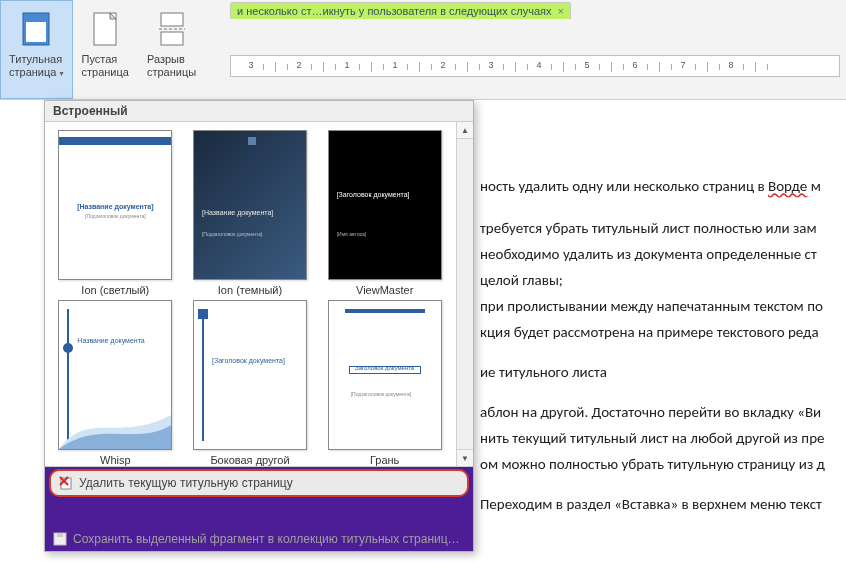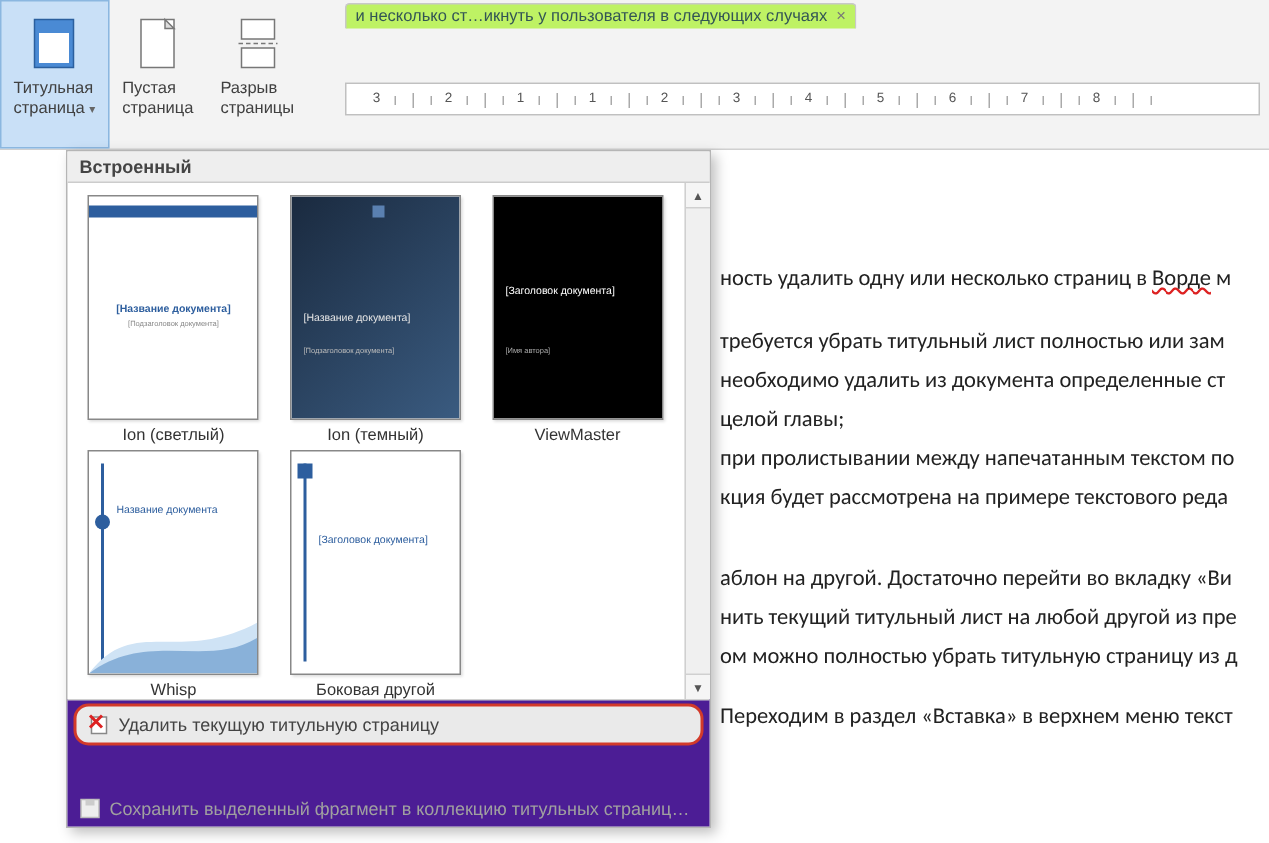--- a/index.html
+++ b/index.html
@@ -339,20 +339,29 @@
         <div class="thumb-label">Whisp</div>
       </div>
       <div class="thumb-item">
         <div class="thumb">
           <div class="side-bar"></div>
           <div class="side-sq"></div>
           <div class="side-title">[Заголовок документа]</div>
         </div>
         <div class="thumb-label">Боковая другой</div>
       </div>
+      <div class="thumb-item">
+        <div class="thumb">
+          <div class="gran-top"></div>
+          <div class="gran-title">Заголовок документа</div>
+          <div class="gran-box"></div>
+          <div class="gran-sub">[Подзаголовок документа]</div>
+        </div>
+        <div class="thumb-label">Грань</div>
+      </div>
     </div>
     <div class="gallery-scroll">
       <div class="arrow">▲</div>
       <div class="arrow bottom">▼</div>
     </div>
   </div>
   <div class="footer-actions">
     <div class="footer-row highlight">
       <span class="mini-icon">
         <svg width="14" height="14">
@@ -377,20 +386,21 @@
 
 <div class="doctext">
   <p><span>ность удалить одну или несколько страниц в </span><span class="red-underline">Ворде</span><span> м</span></p>
   <p style="height:12px"></p>
   <p>требуется убрать титульный лист полностью или зам</p>
   <p>необходимо удалить из документа определенные ст</p>
   <p>целой главы;</p>
   <p>при пролистывании между напечатанным текстом по</p>
   <p>кция будет рассмотрена на примере текстового реда</p>
   <p style="height:10px"></p>
+  <p>ие титульного листа</p>
   <p style="height:10px"></p>
   <p>аблон на другой. Достаточно перейти во вкладку «Ви</p>
   <p>нить текущий титульный лист на любой другой из пре</p>
   <p>ом можно полностью убрать титульную страницу из д</p>
   <p style="height:10px"></p>
   <p>Переходим в раздел «Вставка» в верхнем меню текст</p>
 
 </div>
 
 </body></html>

